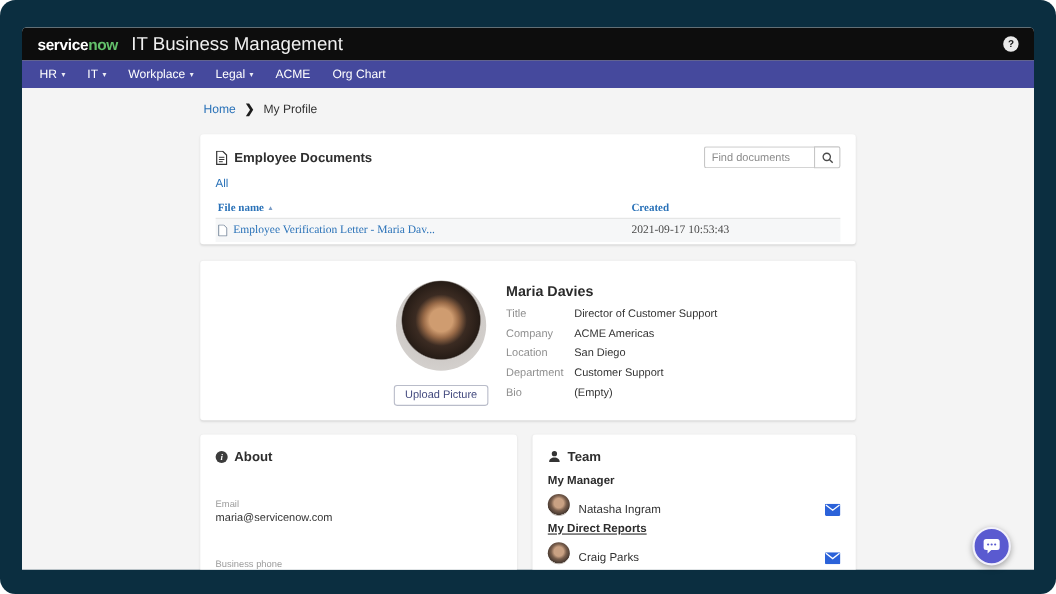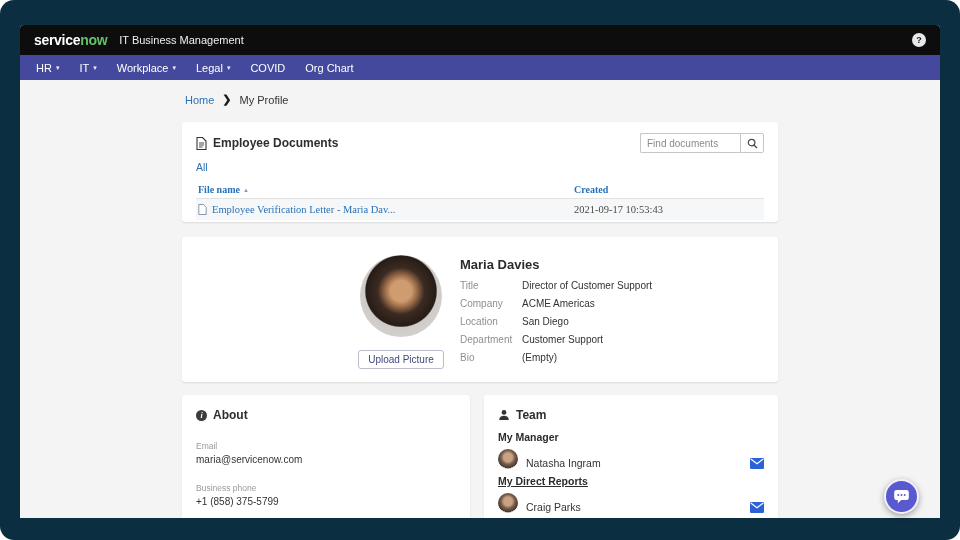--- a/index.html
+++ b/index.html
@@ -10,21 +10,21 @@
   .frame { position:absolute; inset:0; background:#0b2e40; border-radius:14px; }
 
   
   .app { position:absolute; left:20px; right:20px; top:25px; bottom:22px; background:#f4f4f4;
          border-radius:4px 4px 0 0; overflow:hidden; display:flex; flex-direction:column; }
 
   
   .topbar { flex:0 0 30px; background:#0d0d0d; display:flex; align-items:center; padding:0 14px; }
   .logo { font-size:14px; font-weight:bold; color:#fff; letter-spacing:-0.3px; }
   .logo .now { color:#63c06b; }
-  .product { color:#f0f0f0; font-size:11px; margin-left:12px; }
+  .product { color:#f0f0f0; font-size:17px; margin-left:12px; }
   .help-btn { margin-left:auto; width:14px; height:14px; border-radius:50%; background:#e9e9e9; color:#1a1a1a;
               font-size:9px; font-weight:bold; display:flex; align-items:center; justify-content:center; cursor:pointer; }
 
   
   .nav { flex:0 0 25px; background:#45499d; display:flex; align-items:stretch; padding:0 6px; }
   .nav-item { display:flex; align-items:center; gap:4px; padding:0 10px; color:#ffffff; font-size:11px; cursor:pointer; }
   .nav-item .caret { font-size:7px; opacity:.9; }
 
   
   .content { flex:1; overflow:hidden; }
@@ -71,21 +71,21 @@
   .pf-label { color:#8f8f8f; width:62px; flex:0 0 62px; }
   .pf-value { color:#333; }
 
   
   .bottom { display:flex; gap:14px; margin-top:13px; }
   .about-card { width:288px; height:150px; padding:12px 14px; }
   .team-card  { width:294px; height:150px; padding:12px 14px; }
   .card-head { display:flex; align-items:center; gap:6px; height:16px; font-size:12px; font-weight:bold; color:#2e2e2e; }
   .info-icon { width:11px; height:11px; border-radius:50%; background:#3c3c3c; color:#fff; font-size:8px; font-weight:bold;
                display:flex; align-items:center; justify-content:center; font-family:"Liberation Serif", serif; font-style:italic; }
-  .ab-field { margin-top:18px; }
+  .ab-field { margin-top:30px; }
   .ab-label { font-size:8.5px; color:#9b9b9b; }
   .ab-value { font-size:10px; color:#333; margin-top:3px; }
 
   .team-sub { margin-top:8px; font-size:10.5px; color:#2c2c2c; font-weight:bold; }
   .team-sub.second { margin-top:6px;text-decoration:underline; }
   .member { display:flex; align-items:flex-end; gap:8px; margin-top:6px; height:20px; }
   .avatar-sm { width:20px; height:20px; border-radius:50%; flex:0 0 20px;
       background: radial-gradient(circle at 50% 42%, #c9a183 0%, #c9a183 28%, #7a5f4d 45%, #463830 68%, #b4ada7 70%, #c4beb8 100%); }
   .member-name { flex:1; font-size:10.5px; color:#333; cursor:pointer; }
   .mail-btn { cursor:pointer; display:flex; align-items:center; }
@@ -120,21 +120,21 @@
       </div>
       <div class="nav-item">
         <span>Workplace</span>
         <span class="caret">▾</span>
       </div>
       <div class="nav-item">
         <span>Legal</span>
         <span class="caret">▾</span>
       </div>
       <div class="nav-item">
-        <span>COVID</span>
+        <span>ACME</span>
       </div>
       <div class="nav-item">
         <span>Org Chart</span>
       </div>
     </div>
 
     <div class="content">
       <div class="shell">
 
         <div class="breadcrumb">

